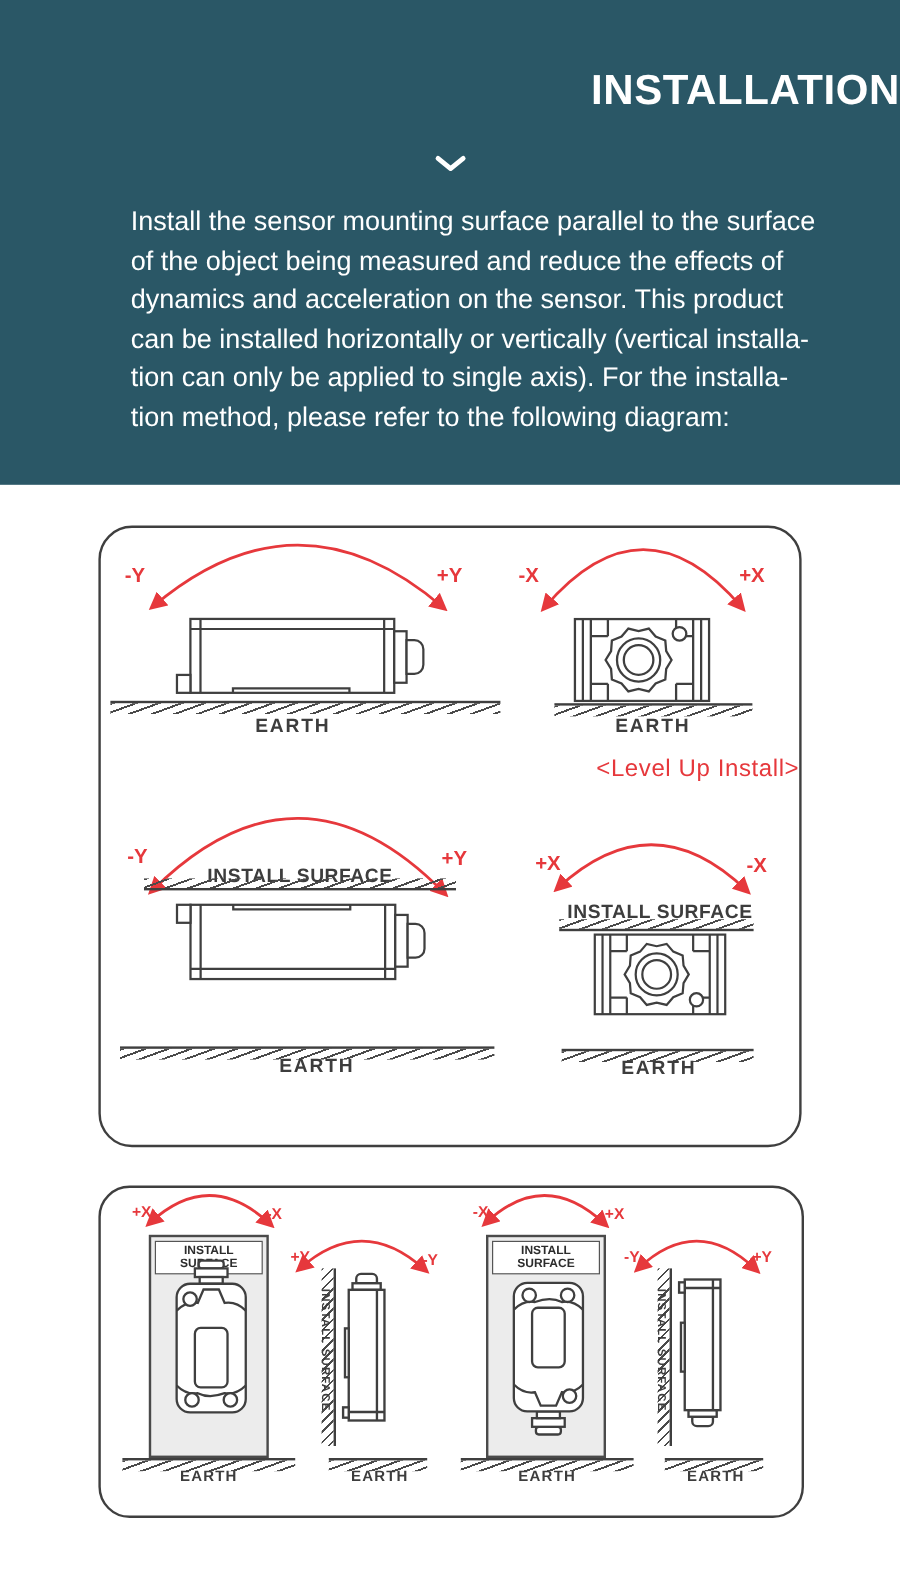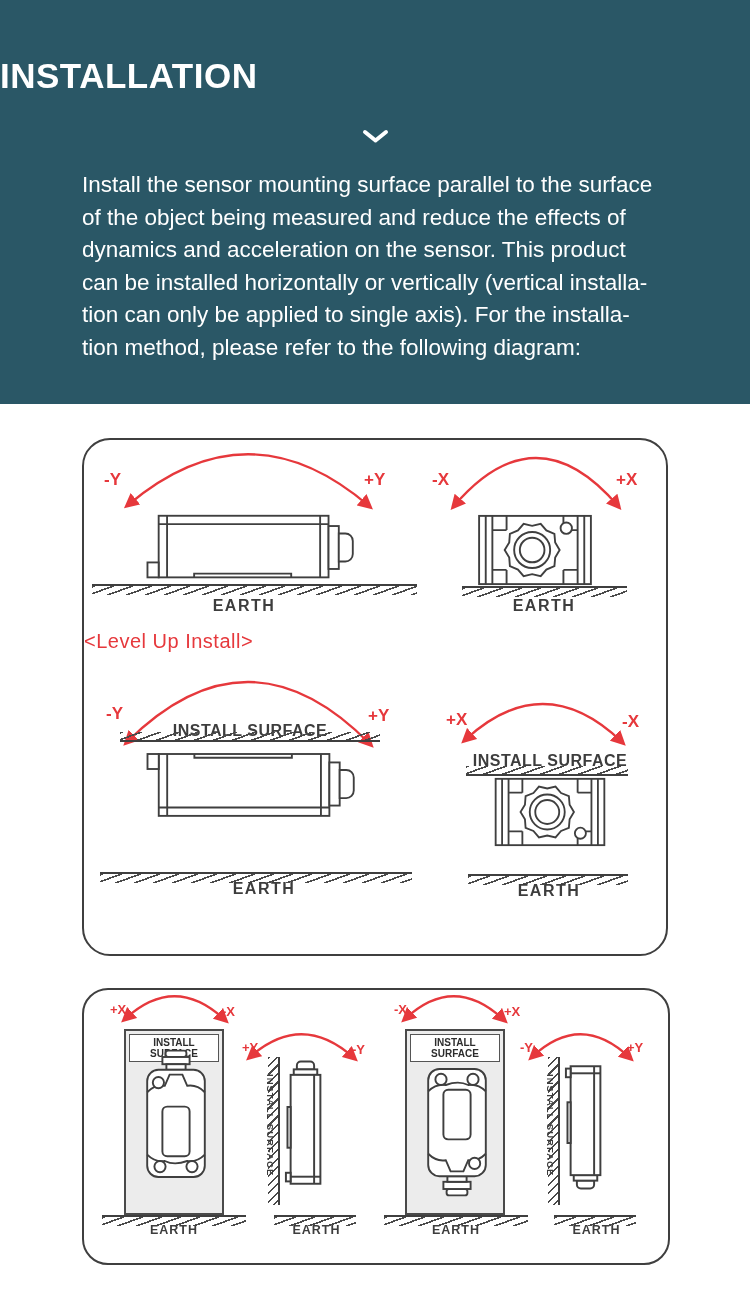--- a/index.html
+++ b/index.html
@@ -2,37 +2,37 @@
 <html><head>
 <meta charset="utf-8">
 <style>
   * { margin:0; padding:0; box-sizing:border-box; }
   html,body { background:#ffffff; }
   .page{ position:relative; width:750px; height:1311px; background:#ffffff; overflow:hidden;
          font-family:"Liberation Sans", sans-serif; }
 
   
   .hero{ position:absolute; left:0; top:0; width:750px; height:404px; background:#2a5766; }
-  .hero-title{ position:absolute; left:0; top:56px; width:100%; text-align:left;
+  .hero-title{ position:absolute; left:0; top:56px; width:100%; text-align:right;
                color:#fff; font-size:35px; font-weight:700; letter-spacing:.5px; }
   .chevron{ position:absolute; left:362px; top:129px; }
-  .hero-par{ position:absolute; left:82px; top:169px; width:585px; color:#ffffff;
+  .hero-par{ position:absolute; left:109px; top:169px; width:585px; color:#ffffff;
              font-size:22.5px; line-height:32.5px; white-space:pre-line; font-weight:400; }
 
   
   .dbox{ position:absolute; background:#fff; border:2px solid #3f3f3f; border-radius:28px; }
   #box-level{ left:82px; top:438px; width:586px; height:518px; }
   #box-vert { left:82px; top:988px; width:588px; height:277px; border-radius:26px; }
 
   .axis{ position:absolute; color:#e6383c; font-weight:700; font-size:17px; }
   .axis2{ position:absolute; color:#e6383c; font-weight:700; font-size:13px; }
   .earth{ position:absolute; color:#3d3d3d; font-weight:700; font-size:16px; letter-spacing:1.5px; text-align:center; }
   .earth2{ position:absolute; color:#3d3d3d; font-weight:700; font-size:12.5px; letter-spacing:1px; text-align:center; }
   .surf{ position:absolute; color:#3d3d3d; font-weight:700; font-size:16px; letter-spacing:.5px; text-align:center; }
-  .cap1{ position:absolute; left:0; width:100%; text-align:left; color:#e6383c; font-size:20px; letter-spacing:.5px; }
+  .cap1{ position:absolute; left:0; width:100%; text-align:right; color:#e6383c; font-size:20px; letter-spacing:.5px; }
   .cap2{ position:absolute; text-align:center; color:#e6383c; font-size:13px; font-weight:700; }
 
   
   .gline{ position:absolute; height:11px; border-top:2px solid #3f3f3f;
           background:repeating-linear-gradient(160deg,#4a4a4a 0 1.6px,transparent 1.6px 6.5px); }
   .sline{ position:absolute; height:10px; border-bottom:2px solid #3f3f3f;
           background:repeating-linear-gradient(160deg,#4a4a4a 0 1.6px,transparent 1.6px 6.5px); }
   .wall{ position:absolute; width:12px; border-right:2px solid #3f3f3f;
          background:repeating-linear-gradient(135deg,#4a4a4a 0 1.5px,transparent 1.5px 6px); }
   .vtext{ position:absolute; writing-mode:vertical-rl; color:#3d3d3d; font-weight:700;

